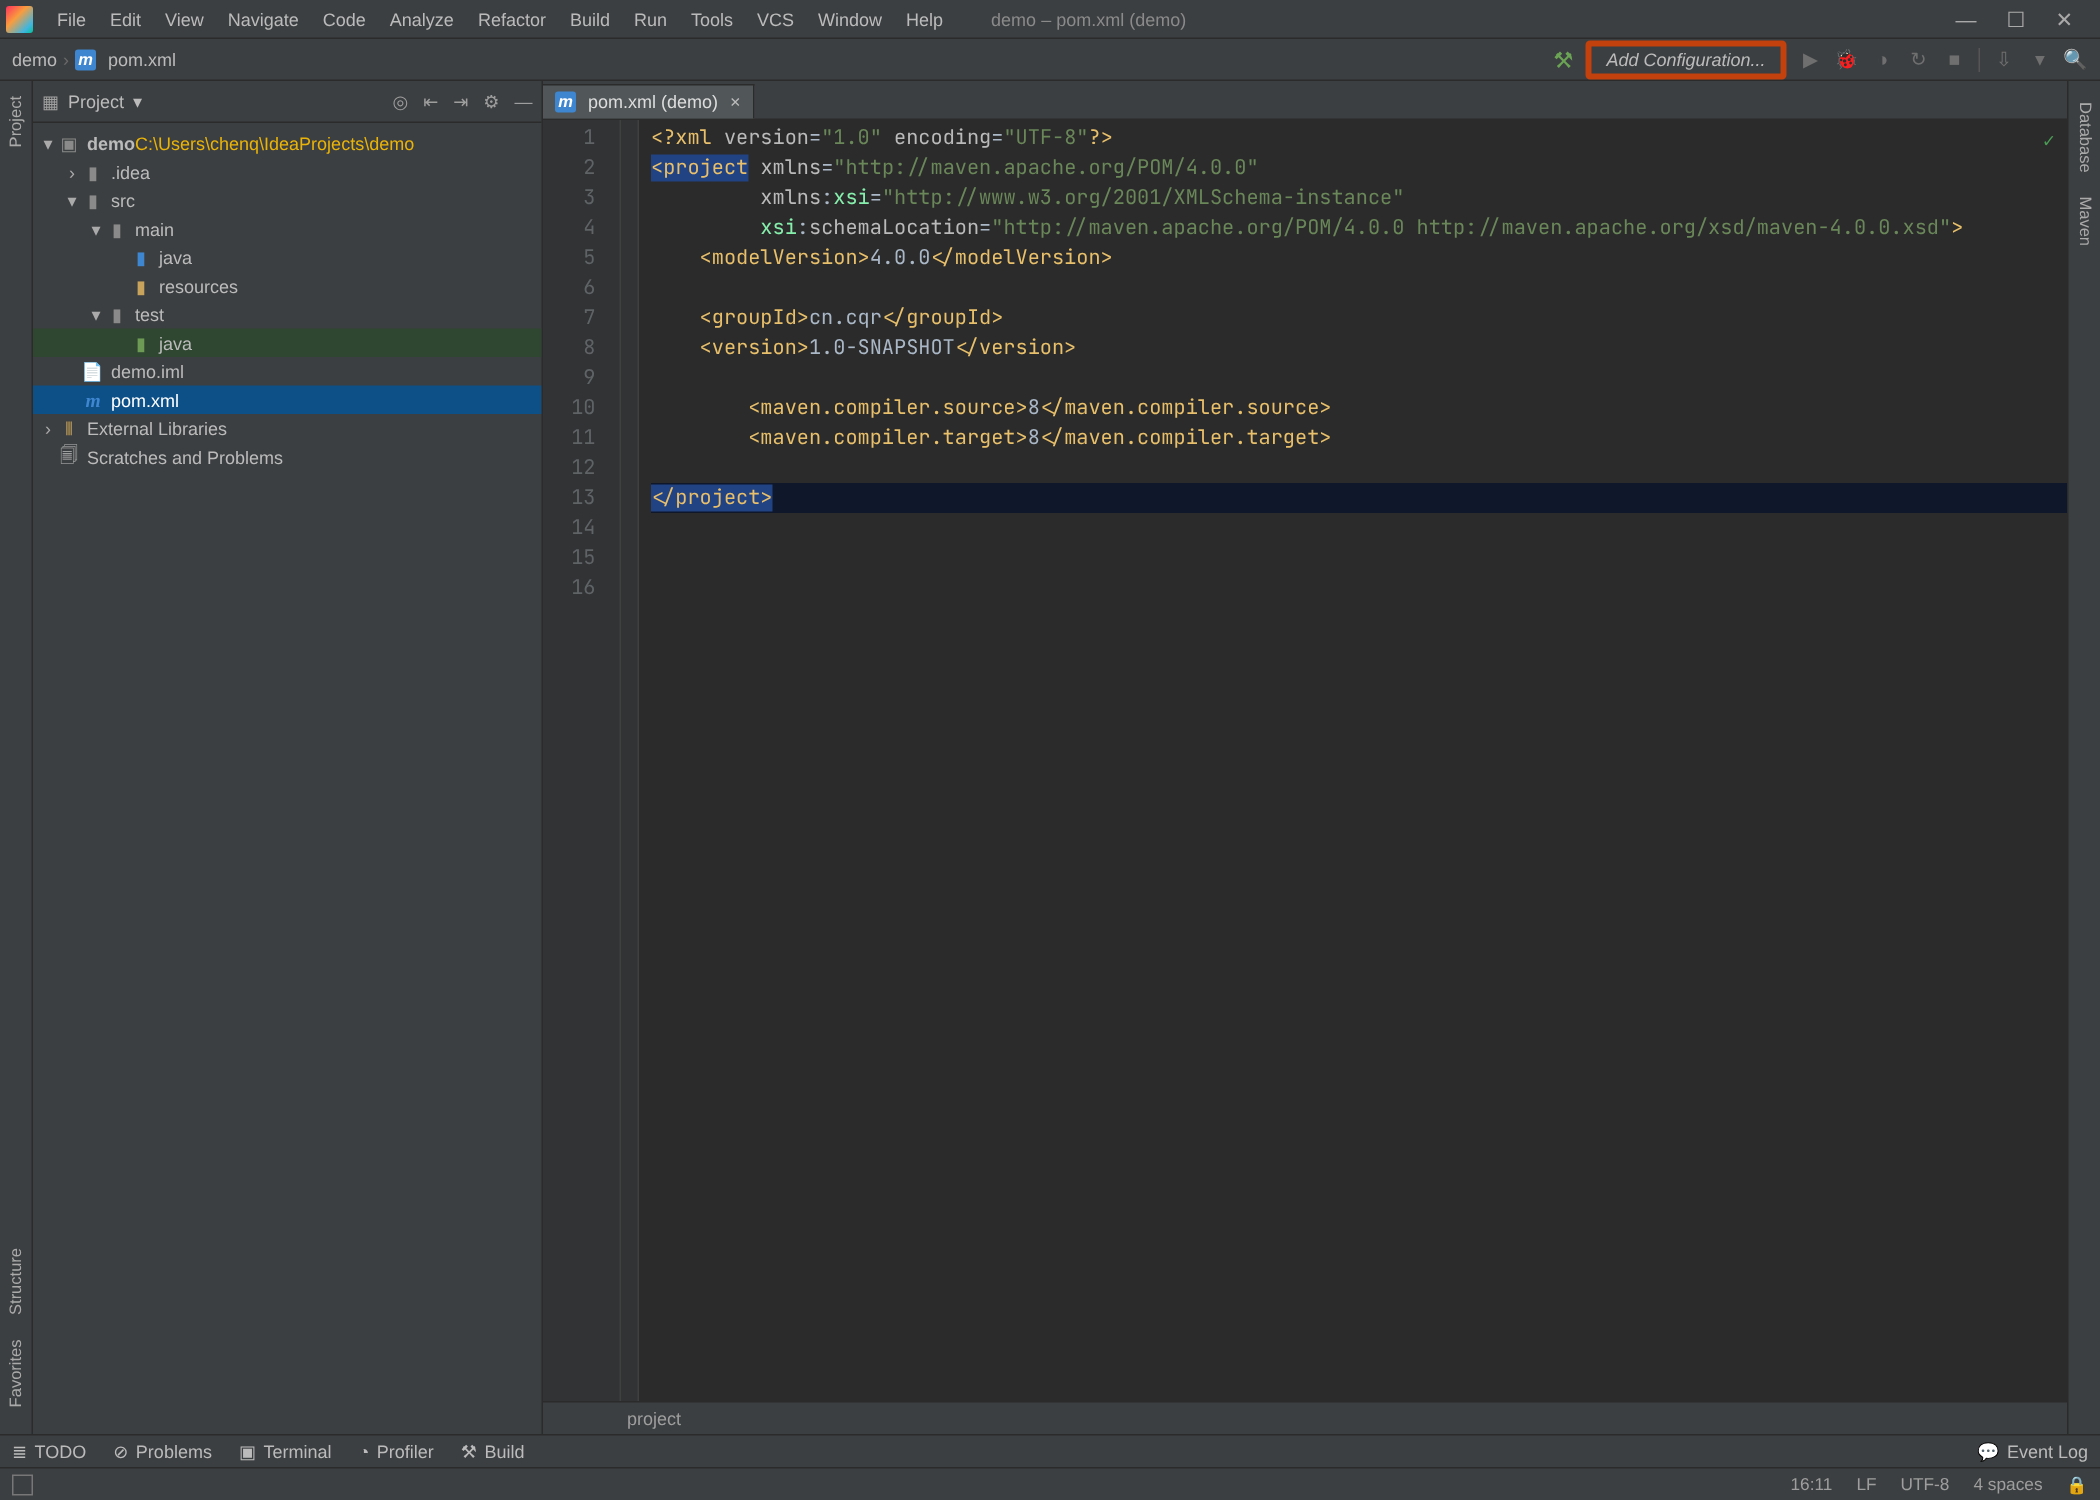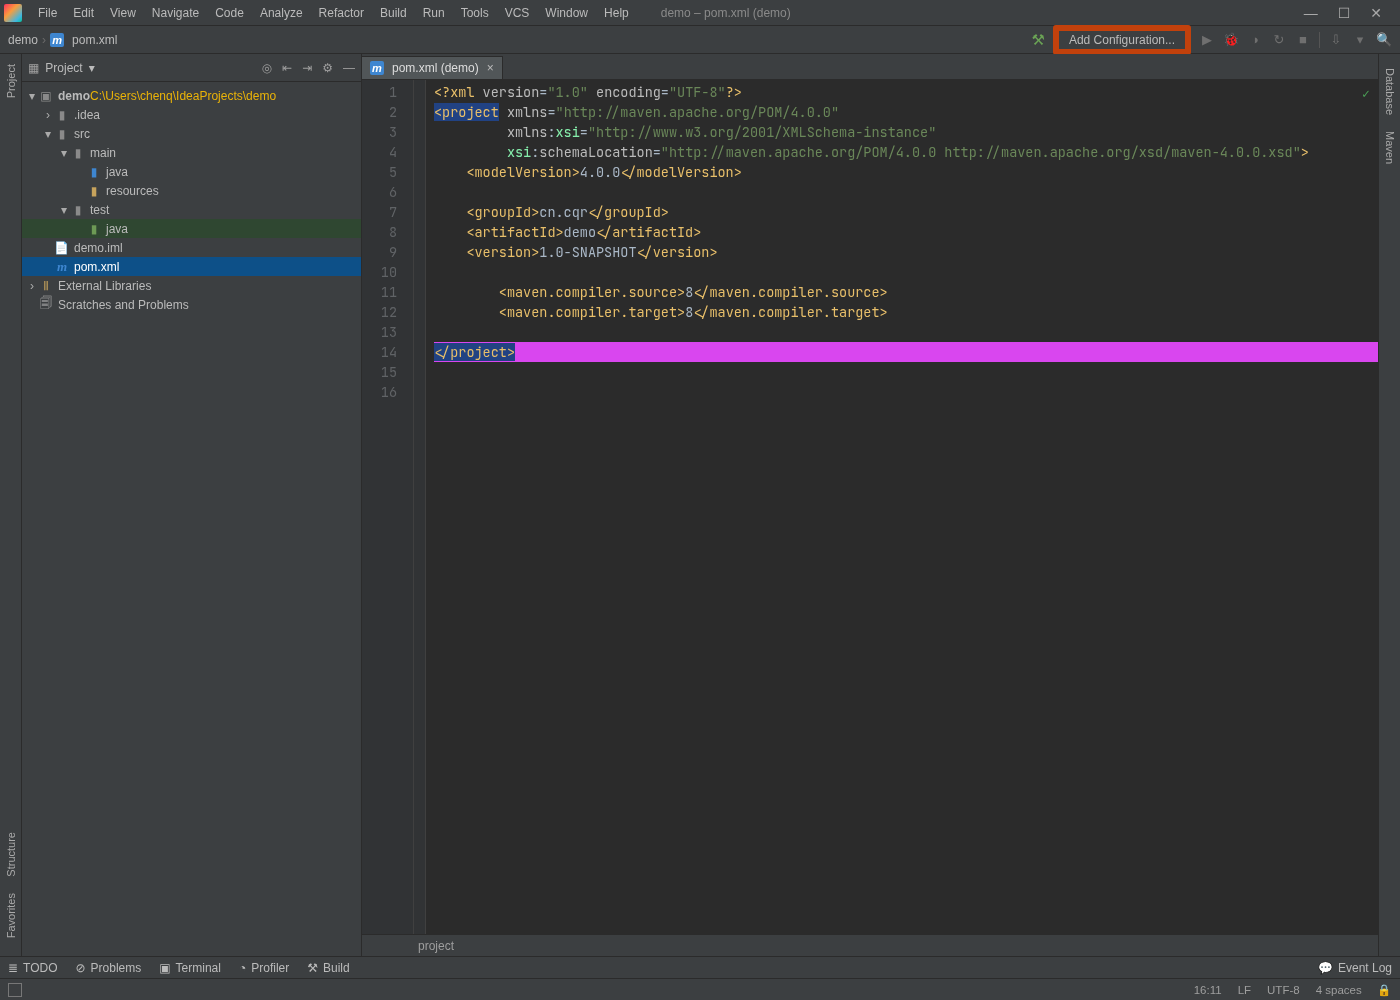--- a/index.html
+++ b/index.html
@@ -80,25 +80,26 @@
   margin-left:auto;
   display:flex;
   align-items:center;
   gap:8px;
 }
 .hammer-icon {
   color:#6ba455;
   font-size:15px;
 }
 .add-config {
-  border:6px solid #c2410c;
+  border:4px solid #c2410c;
   border-radius:3px;
   padding:2px 10px;
   cursor:pointer;
   background:#3c3f41;
+  font-style:italic;
 }
 .tool-icon {
   width:16px;height:16px;
   display:flex;align-items:center;justify-content:center;
   color:#6f6f6f;
   cursor:pointer;
   font-size:13px;
 }
 
 
@@ -244,21 +245,21 @@
   overflow:auto;
 }
 .code-line { height:20px; white-space:pre; }
 .tag { color:#e8bf6a;text-align:center; }
 .attr { color:#bababa; }
 .ns { color:#86efac; }
 .str { color:#6a8759; }
 .txt { color:#a9b7c6; }
 .pi { color:#e8bf6a; }
 .hl-tag { background:#214283; }
-.cursor-line { background:#d946ef; }
+.cursor-line { background:#0f172a; }
 .inspection-ok {
   position:absolute;
   top:4px; right:6px;
   width:10px;height:10px;
   color:#499c54;
   font-size:13px;
 }
 
 .breadcrumb-bar {
   height:22px;
@@ -470,21 +471,20 @@
       </div>
       <div class="fold-strip"></div>
       <div class="code">
         <div class="code-line"><span class="pi">&lt;?xml</span> <span class="attr">version</span>=<span class="str">"1.0"</span> <span class="attr">encoding</span>=<span class="str">"UTF-8"</span><span class="pi">?&gt;</span></div>
         <div class="code-line"><span class="tag hl-tag">&lt;project</span> <span class="attr">xmlns</span>=<span class="str">"http://maven.apache.org/POM/4.0.0"</span></div>
         <div class="code-line">         <span class="attr">xmlns</span>:<span class="ns">xsi</span>=<span class="str">"http://www.w3.org/2001/XMLSchema-instance"</span></div>
         <div class="code-line">         <span class="ns">xsi</span>:<span class="attr">schemaLocation</span>=<span class="str">"http://maven.apache.org/POM/4.0.0 http://maven.apache.org/xsd/maven-4.0.0.xsd"</span><span class="tag">&gt;</span></div>
         <div class="code-line">    <span class="tag">&lt;modelVersion&gt;</span><span class="txt">4.0.0</span><span class="tag">&lt;/modelVersion&gt;</span></div>
         <div class="code-line"></div>
         <div class="code-line">    <span class="tag">&lt;groupId&gt;</span><span class="txt">cn.cqr</span><span class="tag">&lt;/groupId&gt;</span></div>
-        <div class="code-line">    <span class="tag">&lt;artifactId&gt;</span><span class="txt">demo</span><span class="tag">&lt;/artifactId&gt;</span></div>
         <div class="code-line">    <span class="tag">&lt;version&gt;</span><span class="txt">1.0-SNAPSHOT</span><span class="tag">&lt;/version&gt;</span></div>
         <div class="code-line"></div>
         <div class="code-line">        <span class="tag">&lt;maven.compiler.source&gt;</span><span class="txt">8</span><span class="tag">&lt;/maven.compiler.source&gt;</span></div>
         <div class="code-line">        <span class="tag">&lt;maven.compiler.target&gt;</span><span class="txt">8</span><span class="tag">&lt;/maven.compiler.target&gt;</span></div>
         <div class="code-line"></div>
         <div class="code-line cursor-line"><span class="tag hl-tag">&lt;/project&gt;</span></div>
       </div>
       <span class="inspection-ok">✓</span>
     </div>
 

